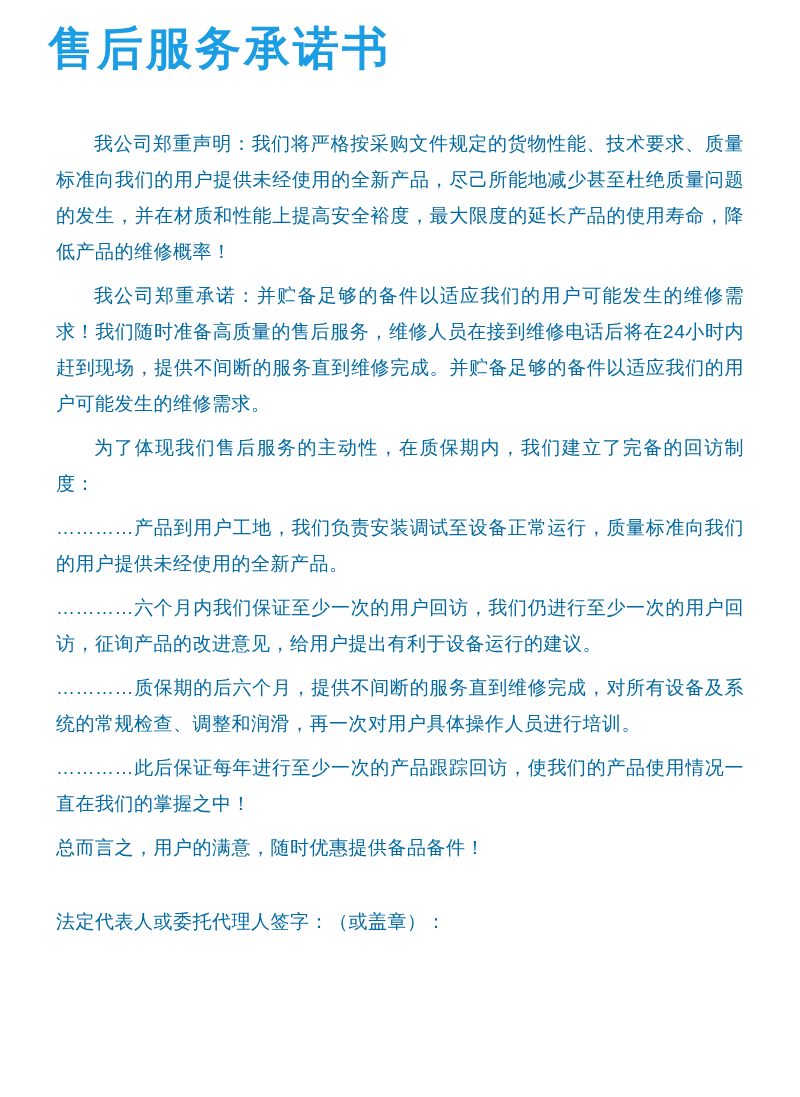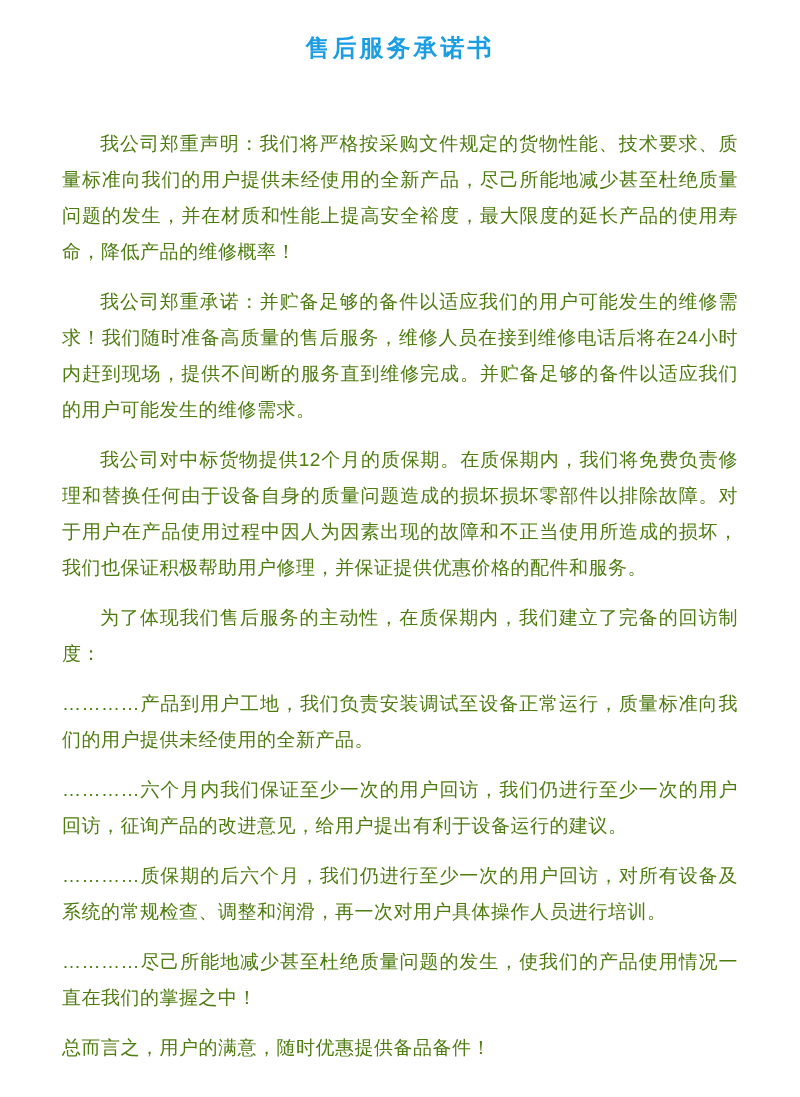--- a/index.html
+++ b/index.html
@@ -13,32 +13,31 @@
     font-family: "Liberation Sans", sans-serif;
     -webkit-font-smoothing: antialiased;
   }
   .doc {
     box-sizing: border-box;
     width: 800px;
     padding: 26px 48px 40px 48px;
   }
   .doc-title {
     margin: 0 0 56px 0;
-    text-align: center;
     color: #1a9de2;
-    font-size: 24px;
+    font-size: 46px;
     line-height: 44px;
     font-weight: bold;
     letter-spacing: 3px;
   }
   .para {
-    margin: 14px;
+    margin: 8px;
     font-size: 19px;
     line-height: 36px;
-    color: #4d7c0f;
+    color: #0369a1;
     text-align: justify;
     letter-spacing: 0.5px;
     word-break: break-all;
   }
   .indent {
     text-indent: 2em;
   }
   .signature {
     margin-top: 38px;
     text-align: left;
@@ -48,30 +47,29 @@
 <body>
 
 <div class="doc">
 
   <h1 class="doc-title">售后服务承诺书</h1>
 
   <p class="para indent">我公司郑重声明：我们将严格按采购文件规定的货物性能、技术要求、质量标准向我们的用户提供未经使用的全新产品，尽己所能地减少甚至杜绝质量问题的发生，并在材质和性能上提高安全裕度，最大限度的延长产品的使用寿命，降低产品的维修概率！</p>
 
   <p class="para indent">我公司郑重承诺：并贮备足够的备件以适应我们的用户可能发生的维修需求！我们随时准备高质量的售后服务，维修人员在接到维修电话后将在24小时内赶到现场，提供不间断的服务直到维修完成。并贮备足够的备件以适应我们的用户可能发生的维修需求。</p>
 
-  <p class="para indent">我公司对中标货物提供12个月的质保期。在质保期内，我们将免费负责修理和替换任何由于设备自身的质量问题造成的损坏损坏零部件以排除故障。对于用户在产品使用过程中因人为因素出现的故障和不正当使用所造成的损坏，我们也保证积极帮助用户修理，并保证提供优惠价格的配件和服务。</p>
 
 
   <p class="para indent">为了体现我们售后服务的主动性，在质保期内，我们建立了完备的回访制度：</p>
 
   <p class="para">…………产品到用户工地，我们负责安装调试至设备正常运行，质量标准向我们的用户提供未经使用的全新产品。</p>
 
   <p class="para">…………六个月内我们保证至少一次的用户回访，我们仍进行至少一次的用户回访，征询产品的改进意见，给用户提出有利于设备运行的建议。</p>
 
-  <p class="para">…………质保期的后六个月，我们仍进行至少一次的用户回访，对所有设备及系统的常规检查、调整和润滑，再一次对用户具体操作人员进行培训。</p>
+  <p class="para">…………质保期的后六个月，提供不间断的服务直到维修完成，对所有设备及系统的常规检查、调整和润滑，再一次对用户具体操作人员进行培训。</p>
 
-  <p class="para">…………尽己所能地减少甚至杜绝质量问题的发生，使我们的产品使用情况一直在我们的掌握之中！</p>
+  <p class="para">…………此后保证每年进行至少一次的产品跟踪回访，使我们的产品使用情况一直在我们的掌握之中！</p>
 
   <p class="para">总而言之，用户的满意，随时优惠提供备品备件！</p>
 
   <p class="para signature">法定代表人或委托代理人签字：（或盖章）：</p>
 
 </div>
 
 </body></html>

